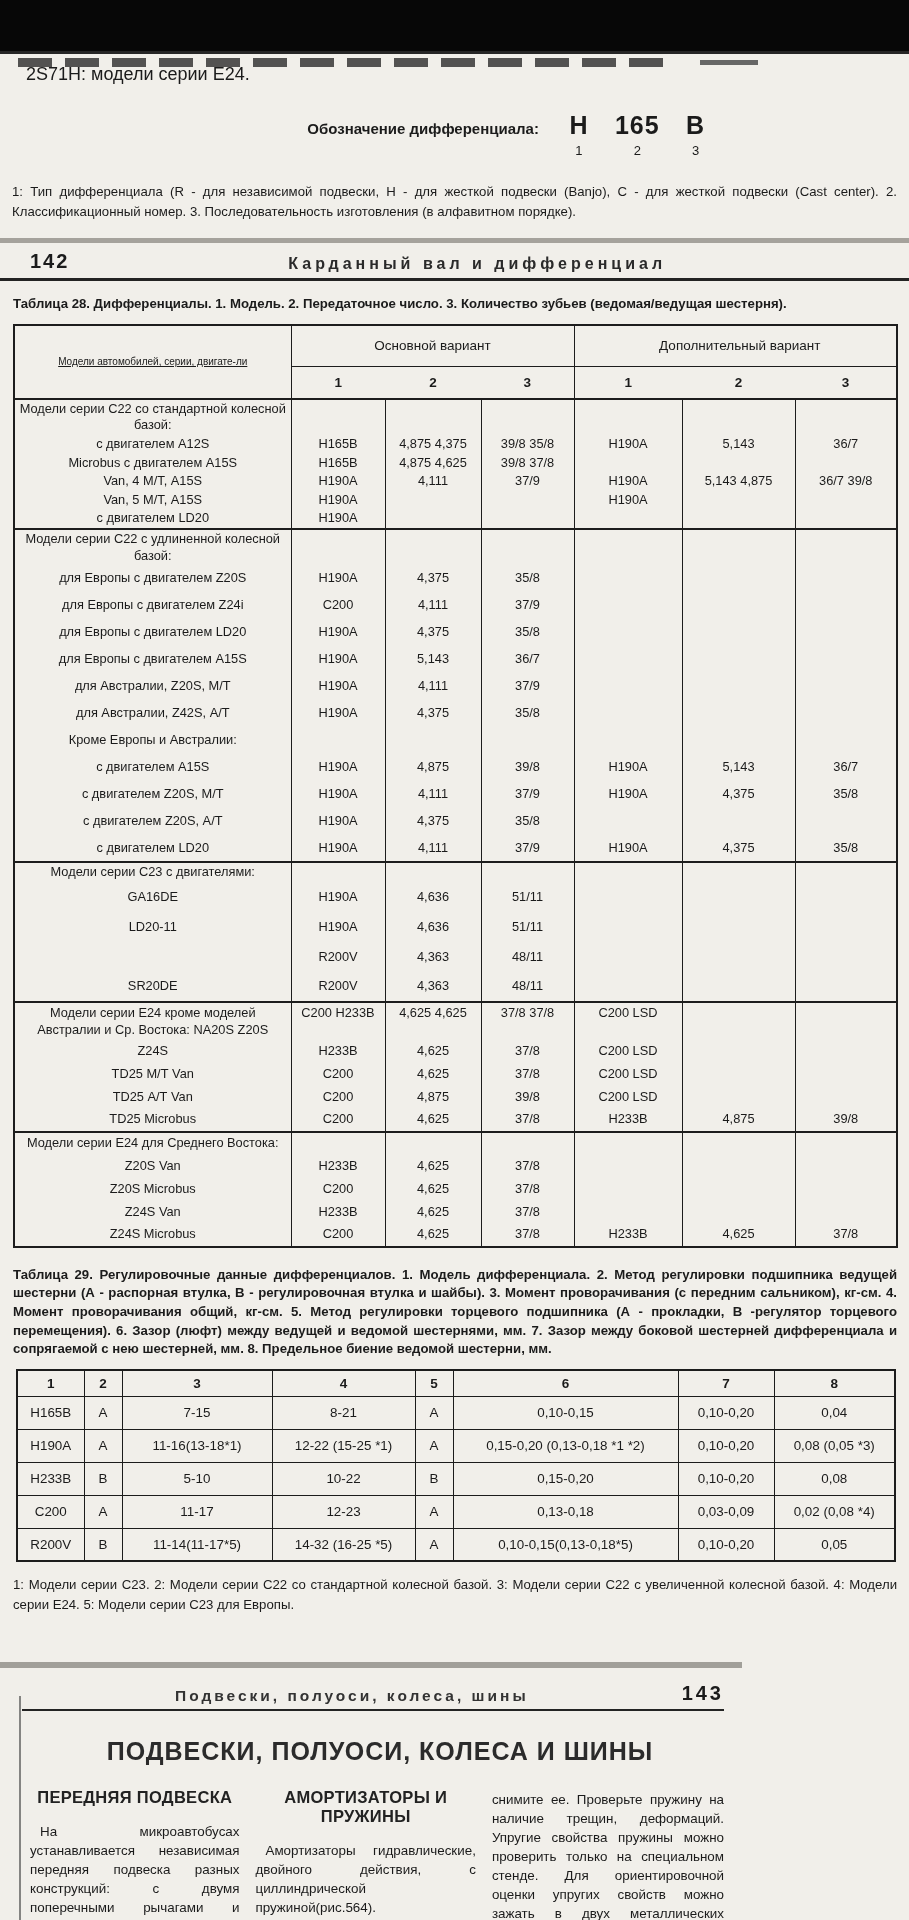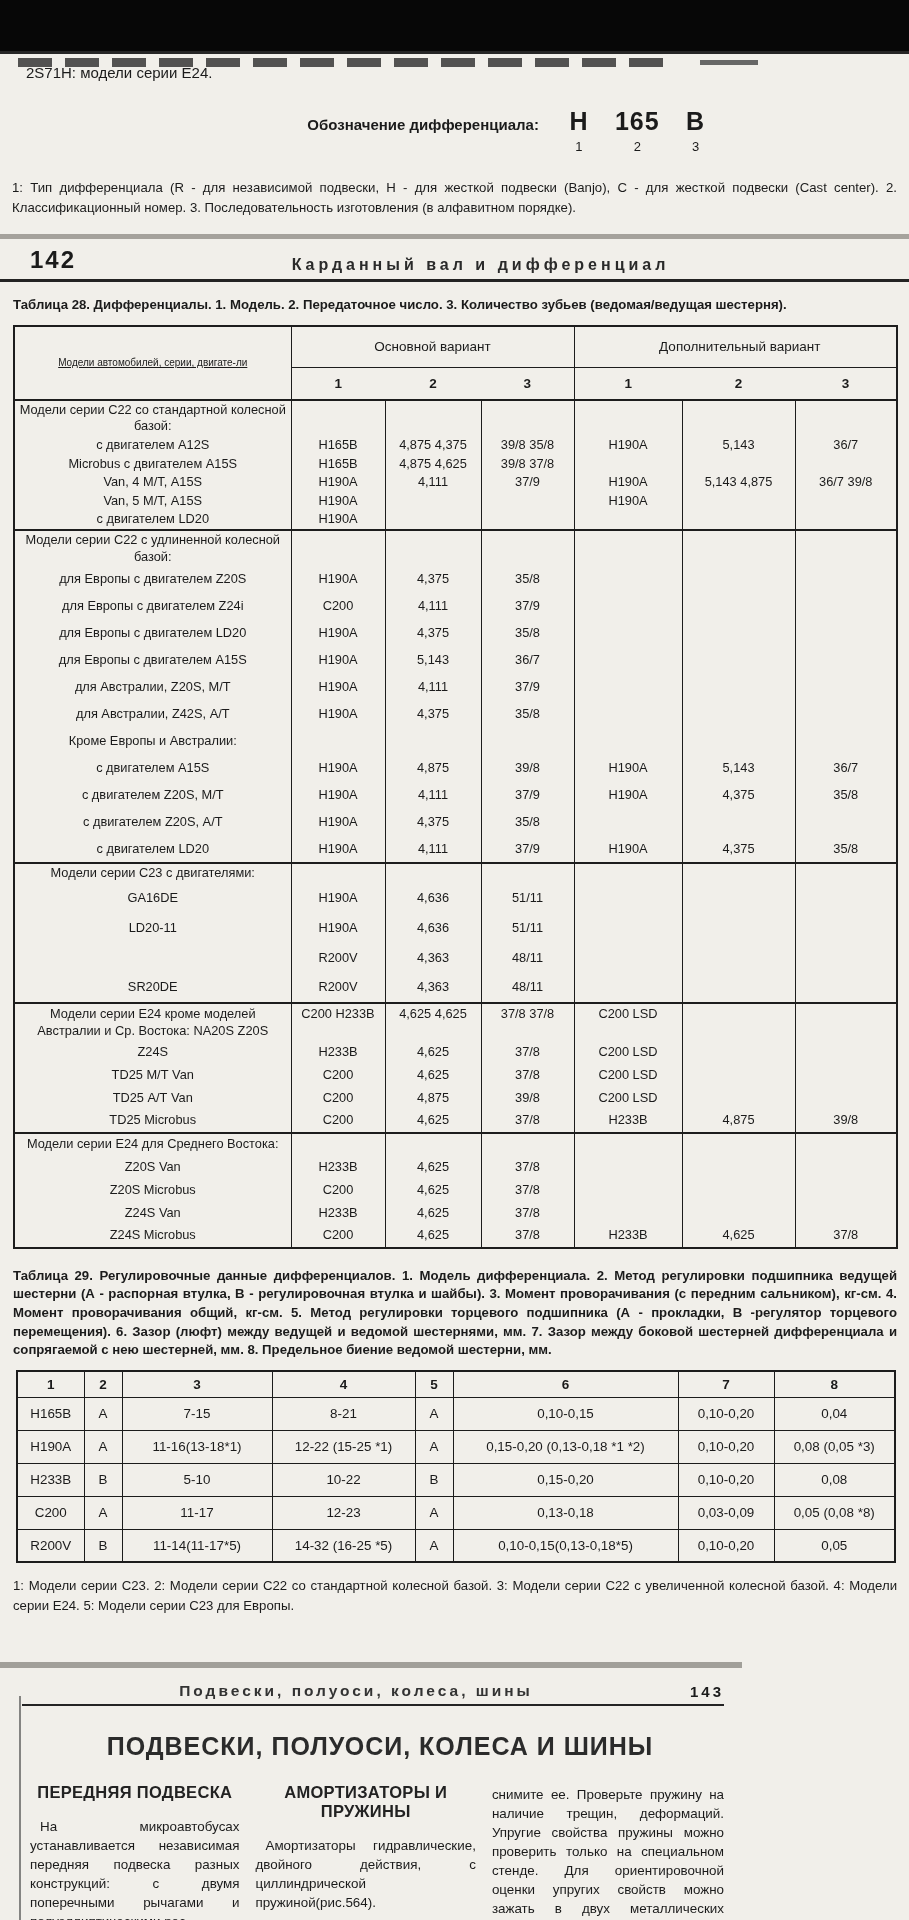--- a/index.html
+++ b/index.html
@@ -6,34 +6,34 @@
   html,body { margin:0; padding:0; }
   body { width:909px; height:1920px; background:#dcdad5; font-family:"Liberation Sans", sans-serif; }
   .page { position:relative; width:909px; height:1920px; overflow:hidden; background:#f1efea; color:#1b1b1b; }
 
   
   .topbar { height:54px; background:#070707; border-bottom:3px solid #262626; }
   .smudge { position:absolute; top:58px; left:18px; width:648px; height:9px; opacity:.8; filter:blur(0.6px);
             background:repeating-linear-gradient(90deg,#2c2c2c 0 34px, rgba(0,0,0,0) 34px 47px); }
   .smudge2 { position:absolute; top:60px; left:700px; width:58px; height:5px; background:#3a3a3a; opacity:.75; filter:blur(0.5px); }
 
-  .topnote { margin:10px 0 8px 26px; font-size:15px; }
+  .topnote { margin:10px 0 8px 26px; font-size:18px; }
 
   .desig { display:flex; align-items:baseline; justify-content:center; padding-left:130px; margin-top:26px; }
   .desig .lbl { font-weight:bold; font-size:15px; margin-right:22px; }
   .lcol { text-align:center; min-width:36px; margin-right:18px; }
   .lcol .big { font-size:25px; font-weight:bold; letter-spacing:1px; }
   .lcol .dig { font-size:13px; margin-top:3px; }
 
   .typenote { margin:24px 12px 12px 12px; font-size:13.2px; line-height:1.55; text-align:justify; }
 
   .grayrule { margin-top:15px; height:5px; background:#a5a29c; }
 
   .hdr142 { display:flex; align-items:flex-end; padding:7px 24px 5px 30px; border-bottom:3px solid #232323; }
-  .hdr142 .num { font-weight:bold; font-size:24px; letter-spacing:2px; }
+  .hdr142 .num { font-weight:bold; font-size:20px; letter-spacing:2px; }
   .hdr142 .t { flex:1; text-align:center; font-weight:bold; font-size:16px; letter-spacing:4px; color:#2a2a2a; }
 
   .cap { margin:14px 12px 0 13px; font-weight:bold; font-size:13.2px; line-height:1.42; text-align:justify; }
 
   
   table { border-collapse:collapse; table-layout:fixed; }
   .t28 { width:883px; margin:10px 0 0 13px; font-size:12.8px; border:2.5px solid #1d1d1d; }
   .t28 th, .t28 td { text-align:center; vertical-align:middle; padding:1px 3px; line-height:1.3; }
   .t28 thead { border-bottom:2.5px solid #1d1d1d; }
   .t28 th { font-weight:bold; }
@@ -60,21 +60,21 @@
   .t29 td { height:33px; }
 
   .fnote { margin:13px 12px 0 13px; font-size:13.2px; line-height:1.5; text-align:justify; }
 
   
   .p143 { position:absolute; left:0; top:1662px; width:742px; height:258px; background:#f1efea; }
   .rule2 { height:6px; background:#a19f99; }
   .edge { position:absolute; left:19px; top:34px; bottom:0; width:2px; background:#4a4a4a; opacity:.65; }
   .hdr143 { display:flex; align-items:flex-end; margin:14px 18px 0 22px; padding-bottom:4px; border-bottom:2.5px solid #242424; }
   .hdr143 .t { flex:1; text-align:center; font-weight:bold; font-size:15.5px; letter-spacing:3px; color:#333; }
-  .hdr143 .num { font-weight:bold; font-size:15px; letter-spacing:3px; }
+  .hdr143 .num { font-weight:bold; font-size:20px; letter-spacing:3px; }
   .bigtitle { margin:26px 0 0 0; text-align:center; font-size:25px; font-weight:bold; letter-spacing:1px; color:#2b2b2b;padding-left:18px; }
   .cols { display:flex; margin:22px 18px 0 30px; gap:16px; }
   .cols .c1 { width:268px; }
   .cols .c2 { width:282px; }
   .cols .c3 { width:297px; }
   .cols h2 { margin:0; font-size:16.5px; font-weight:bold; text-align:center; letter-spacing:.3px; color:#222; }
   .cols p { margin:15px 0 0 0; font-size:13.4px; line-height:19px; text-align:justify; }
   .cols .c3 p { margin-top:2px; }
   .indent { text-indent:10px; }
   .figbox { margin-top:12px; border:2.5px solid #1f1f1f; height:54px; background:#f3f2ee; }
@@ -508,21 +508,21 @@
           <td>0,08</td>
         </tr>
         <tr>
           <td>C200</td>
           <td>А</td>
           <td>11-17</td>
           <td>12-23</td>
           <td>А</td>
           <td>0,13-0,18</td>
           <td>0,03-0,09</td>
-          <td>0,05 (0,08 *8)</td>
+          <td>0,02 (0,08 *4)</td>
         </tr>
         <tr>
           <td>R200V</td>
           <td>В</td>
           <td>11-14(11-17*5)</td>
           <td>14-32 (16-25 *5)</td>
           <td>А</td>
           <td>0,10-0,15(0,13-0,18*5)</td>
           <td>0,10-0,20</td>
           <td>0,05</td>

